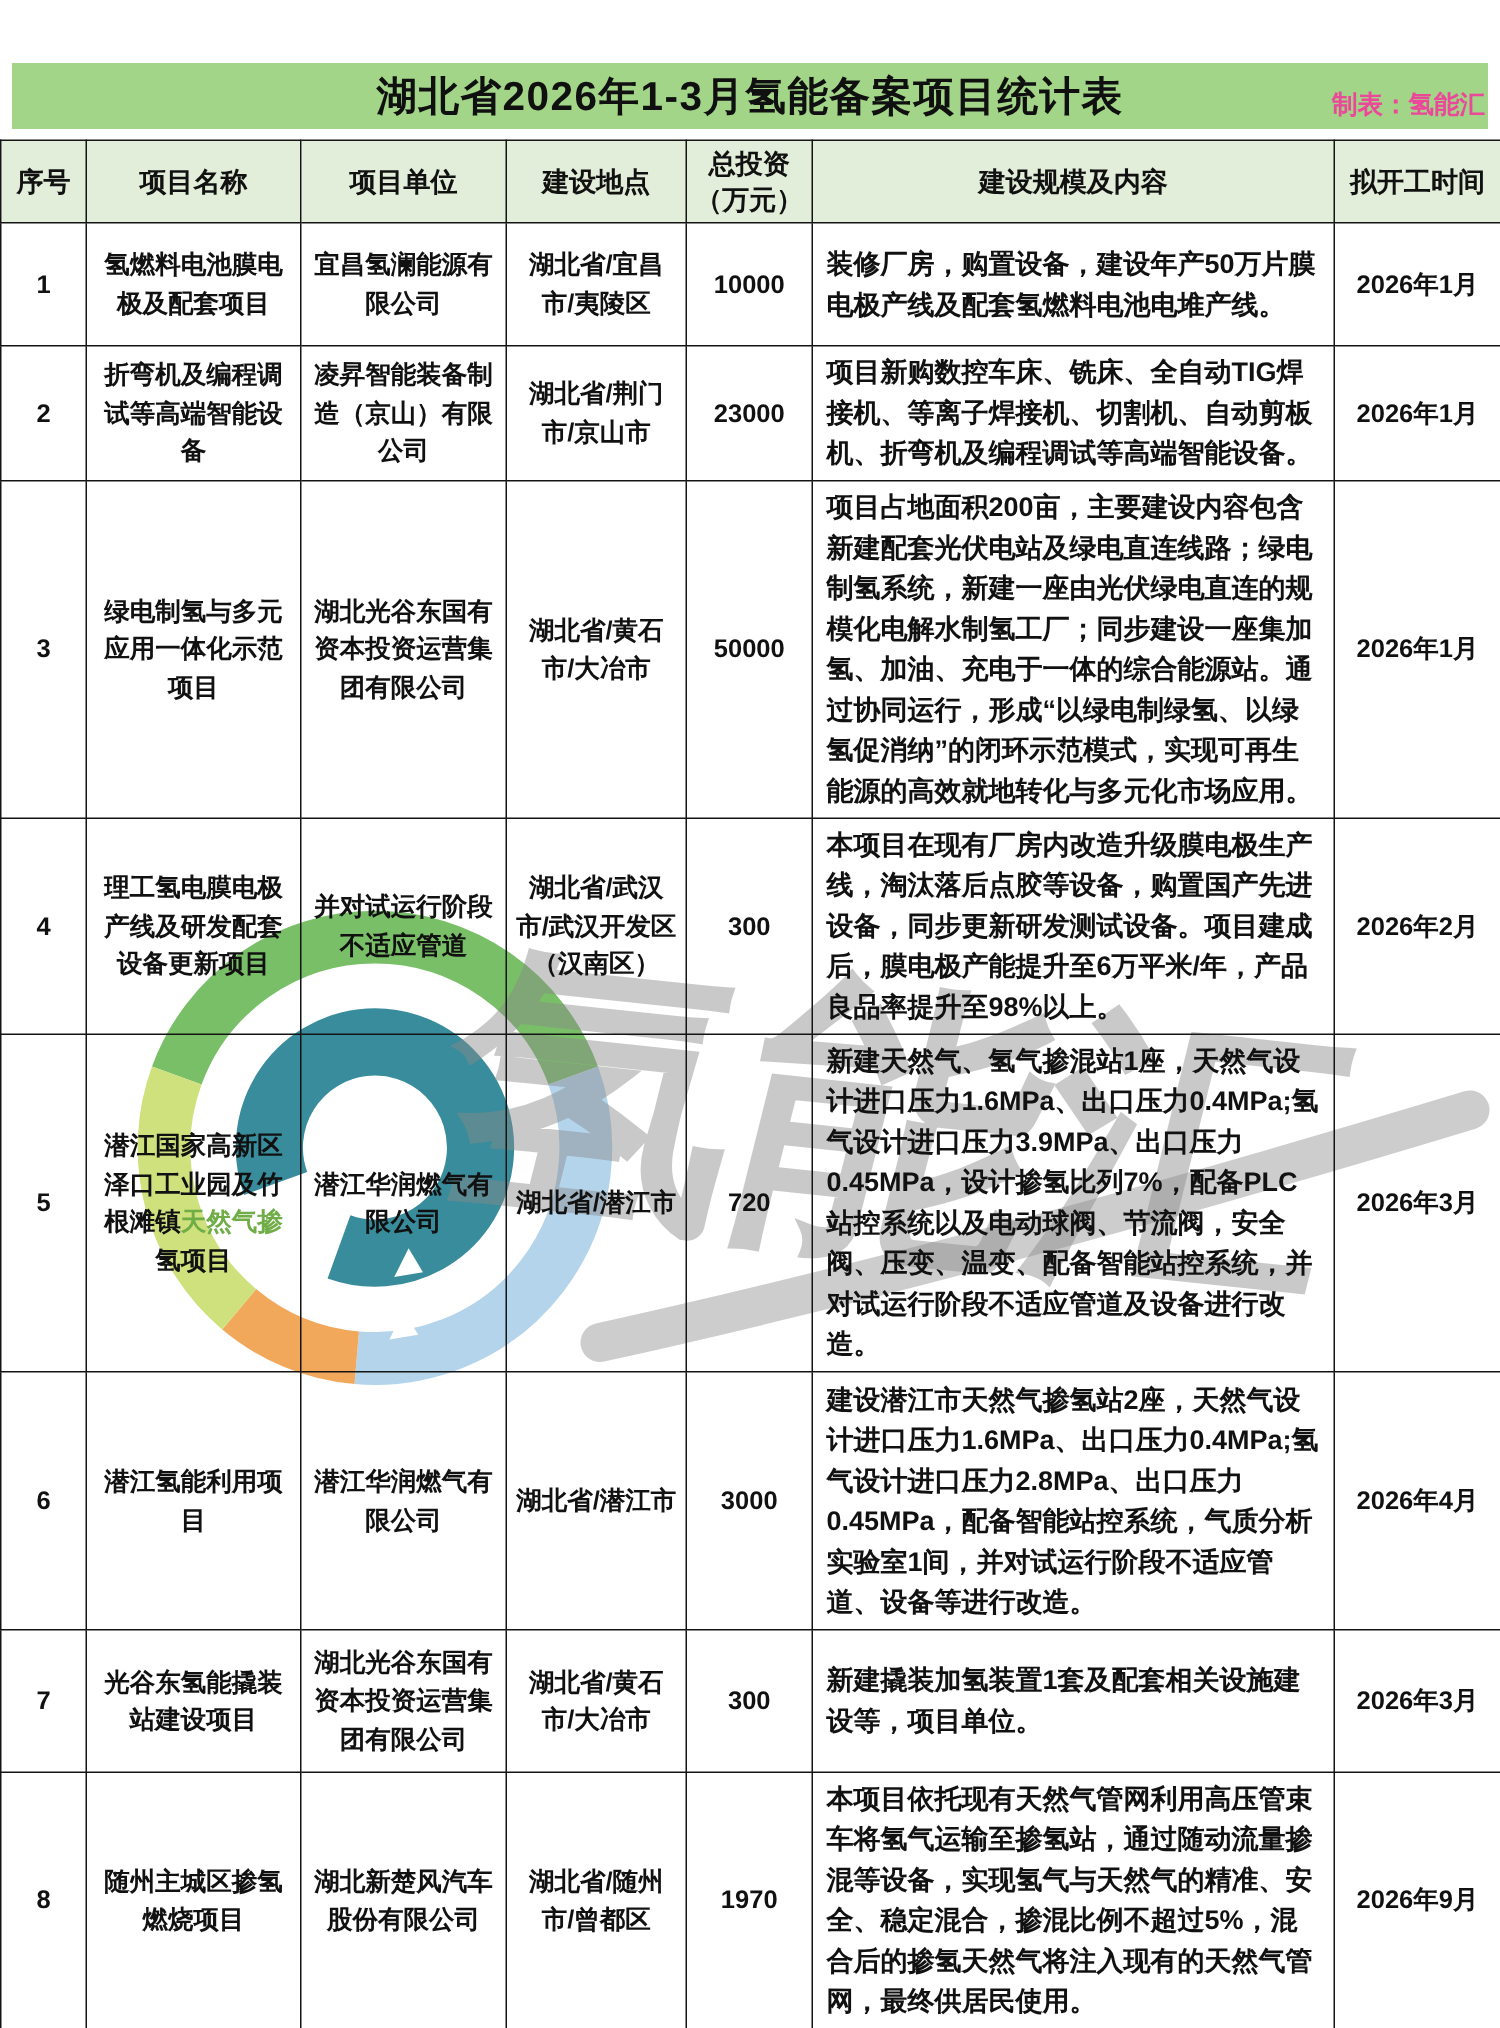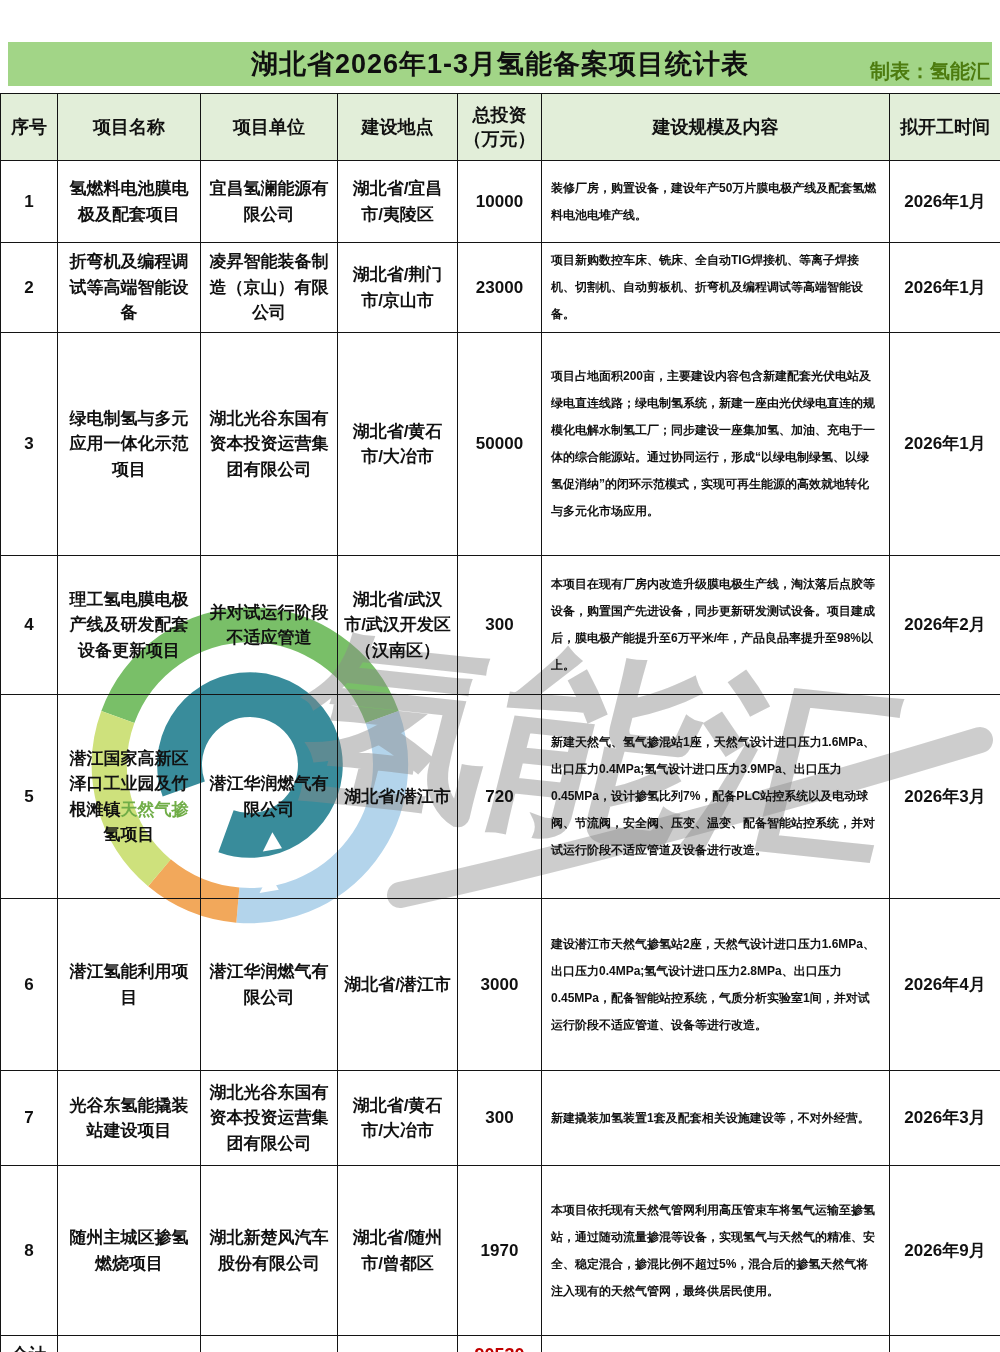--- a/index.html
+++ b/index.html
@@ -5,40 +5,40 @@
   html,body{margin:0;padding:0;}
   body{font-family:"Liberation Sans","DejaVu Sans",sans-serif;background:#ffffff;}
   .page{position:relative;width:1000px;height:1352px;background:#ffffff;overflow:hidden;}
 
   
   .title-bar{position:absolute;left:8px;right:8px;top:6px;height:44px;background:#a2d587;
     display:flex;align-items:center;justify-content:center;z-index:2;margin-top:36px;}
   .title-bar .t{font-size:27px;font-weight:700;color:#101010;letter-spacing:1px;}
 
   
-  .credit{position:absolute;right:10px;top:58px;font-size:20px;font-weight:700;color:#4d7c0f;z-index:2;}
+  .credit{position:absolute;right:10px;top:58px;font-size:17px;font-weight:700;color:#ec4899;z-index:2;}
 
   
   .watermark{position:absolute;inset:0;overflow:hidden;z-index:1;pointer-events:none;}
   .wm-text{position:absolute;left:330px;top:588px;font-size:200px;font-weight:700;color:#8a8a8a;
     opacity:.45;transform:rotate(6deg) skewX(-8deg);transform-origin:left top;white-space:nowrap;}
   .wm-logo{position:absolute;left:90px;top:605px;width:320px;height:320px;opacity:.85;}
   .wm-swoosh{position:absolute;left:0;top:0;width:1000px;height:1352px;opacity:.42;}
 
   
   .sheet{position:absolute;left:0;top:93px;z-index:2;}
   table{border-collapse:collapse;table-layout:fixed;width:1000px;background:transparent;}
   th,td{border:1.6px solid #141414;padding:2px 4px;text-align:center;vertical-align:middle;
     color:#111;font-weight:700;font-size:17px;line-height:1.5;overflow:hidden;}
   th{background:#e2eed9;font-size:18px;line-height:1.35;}
   th.pre{white-space:pre-line;}
-  td.c-content{text-align:left;padding:4px 9px;line-height:27px;font-size:12px;}
+  td.c-content{text-align:left;padding:4px 9px;line-height:27px;font-size:18px;}
   td.red{color:#c00000;font-size:18px;}
   .green{color:#70ad47;}
-  tr.hdr{height:67px;}
+  tr.hdr{height:55px;}
   tr.r0{height:82px;} tr.r1{height:80px;} tr.r2{height:223px;} tr.r3{height:139px;}
   tr.r4{height:204px;} tr.r5{height:172px;} tr.r6{height:95px;} tr.r7{height:170px;}
   tr.total{height:39px;}
 </style>
 </head>
 <body>
 
 <div class="page">
 
   <div class="watermark">
@@ -142,21 +142,21 @@
           <td>3000</td>
           <td class="c-content">建设潜江市天然气掺氢站2座，天然气设计进口压力1.6MPa、出口压力0.4MPa;氢气设计进口压力2.8MPa、出口压力0.45MPa，配备智能站控系统，气质分析实验室1间，并对试运行阶段不适应管道、设备等进行改造。</td>
           <td>2026年4月</td>
         </tr>
         <tr class="r6">
           <td>7</td>
           <td><span>光谷东氢能撬装站建设项目</span><span class="green"></span><span></span></td>
           <td>湖北光谷东国有资本投资运营集团有限公司</td>
           <td>湖北省/黄石市/大冶市</td>
           <td>300</td>
-          <td class="c-content">新建撬装加氢装置1套及配套相关设施建设等，不对外经营。</td>
+          <td class="c-content">新建撬装加氢装置1套及配套相关设施建设等，项目单位。</td>
           <td>2026年3月</td>
         </tr>
         <tr class="r7">
           <td>8</td>
           <td><span>随州主城区掺氢燃烧项目</span><span class="green"></span><span></span></td>
           <td>湖北新楚风汽车股份有限公司</td>
           <td>湖北省/随州市/曾都区</td>
           <td>1970</td>
           <td class="c-content">本项目依托现有天然气管网利用高压管束车将氢气运输至掺氢站，通过随动流量掺混等设备，实现氢气与天然气的精准、安全、稳定混合，掺混比例不超过5%，混合后的掺氢天然气将注入现有的天然气管网，最终供居民使用。</td>
           <td>2026年9月</td>

